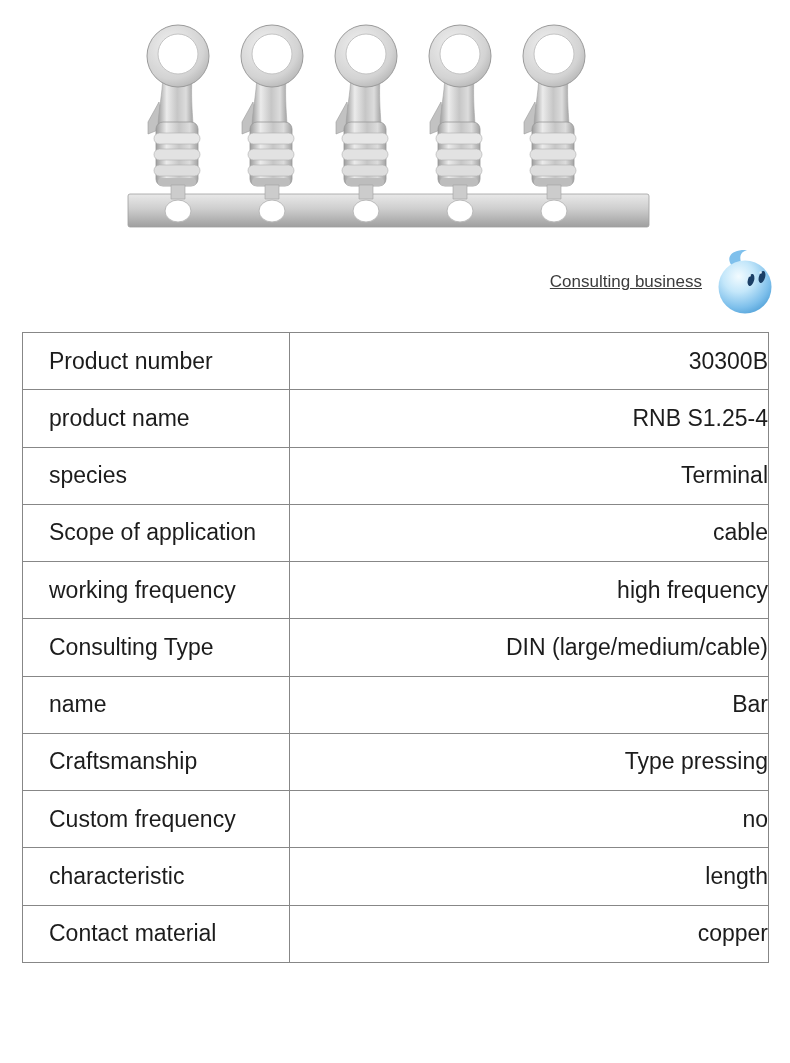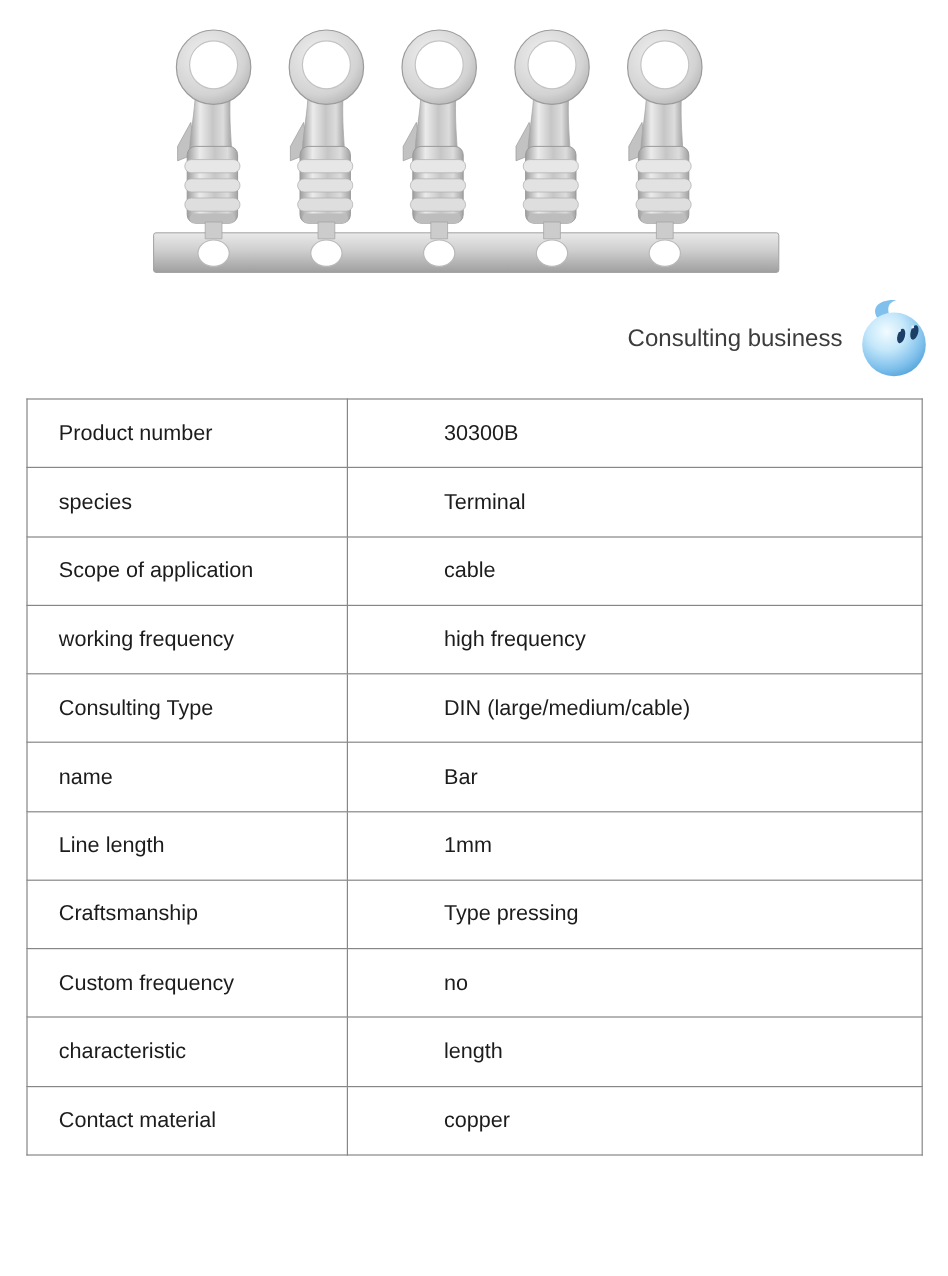--- a/index.html
+++ b/index.html
@@ -20,45 +20,46 @@
   .consult-row {
     position: absolute;
     top: 249px;
     right: 12px;
     height: 66px;
     display: flex;
     align-items: center;
     gap: 10px;
   }
   .consult-label {
-    font-size: 20px;
+    font-size: 17px;
     color: #3c3c3c;
     white-space: nowrap;
+    text-decoration: underline;
   }
   .mascot-svg { width: 66px; height: 66px; display: block; cursor: pointer; }
   .spec-table {
     position: absolute;
     left: 22px;
     top: 332px;
     width: 747px;
     border-collapse: collapse;
     table-layout: fixed;
   }
   .spec-table tr { height: 57.25px; }
   .spec-table td {
     border: 1px solid #878787;
-    font-size: 18px;
+    font-size: 23px;
     color: #1c1c1c;
     vertical-align: middle;
     background: #ffffff;
     overflow: hidden;
     white-space: nowrap;
   }
   .spec-table td.label-cell { width: 267px; padding-left: 26px; }
-  .spec-table td.value-cell { padding-left: 80px; }
+  .spec-table td.value-cell { padding-left: 80px; text-align: right; }
 </style>
 </head>
 <body>
 
 <div class="page">
 
   <svg class="photo-svg" viewBox="0 0 790 245" aria-hidden="true">
     <defs>
       <linearGradient id="mV" x1="0" y1="0" x2="1" y2="0">
         <stop offset="0" stop-color="#9e9e9e"></stop>
@@ -127,42 +128,42 @@
     </svg>
   </div>
 
   <table class="spec-table">
     <tbody>
       <tr>
         <td class="label-cell">Product number</td>
         <td class="value-cell">30300B</td>
       </tr>
       <tr>
+        <td class="label-cell">product name</td>
+        <td class="value-cell">RNB S1.25-4</td>
+      </tr>
+      <tr>
         <td class="label-cell">species</td>
         <td class="value-cell">Terminal</td>
       </tr>
       <tr>
         <td class="label-cell">Scope of application</td>
         <td class="value-cell">cable</td>
       </tr>
       <tr>
         <td class="label-cell">working frequency</td>
         <td class="value-cell">high frequency</td>
       </tr>
       <tr>
         <td class="label-cell">Consulting Type</td>
         <td class="value-cell">DIN (large/medium/cable)</td>
       </tr>
       <tr>
         <td class="label-cell">name</td>
         <td class="value-cell">Bar</td>
-      </tr>
-      <tr>
-        <td class="label-cell">Line length</td>
-        <td class="value-cell">1mm</td>
       </tr>
       <tr>
         <td class="label-cell">Craftsmanship</td>
         <td class="value-cell">Type pressing</td>
       </tr>
       <tr>
         <td class="label-cell">Custom frequency</td>
         <td class="value-cell">no</td>
       </tr>
       <tr>

